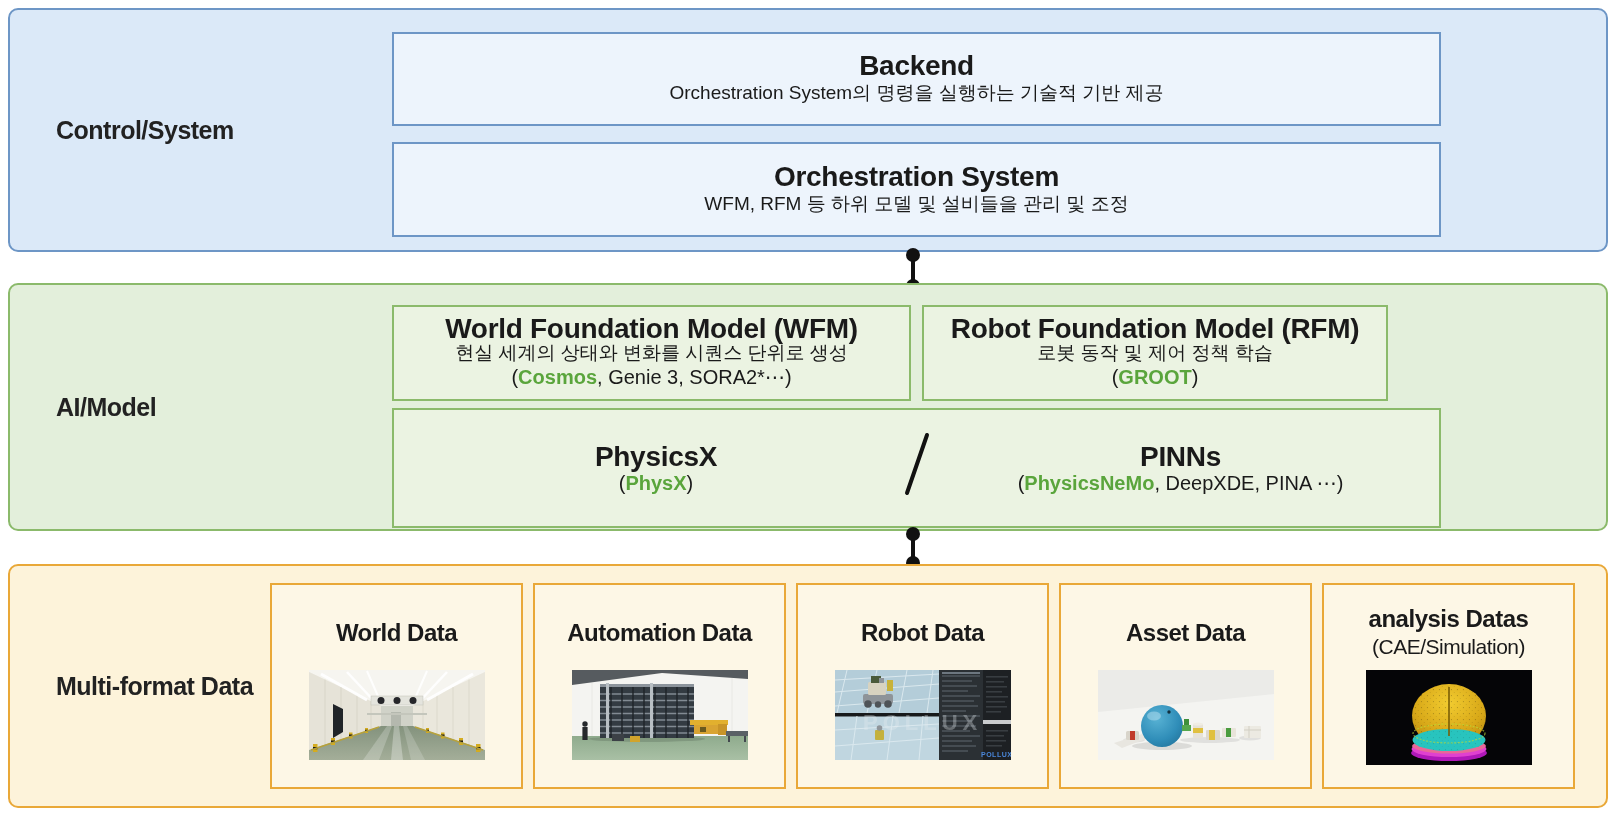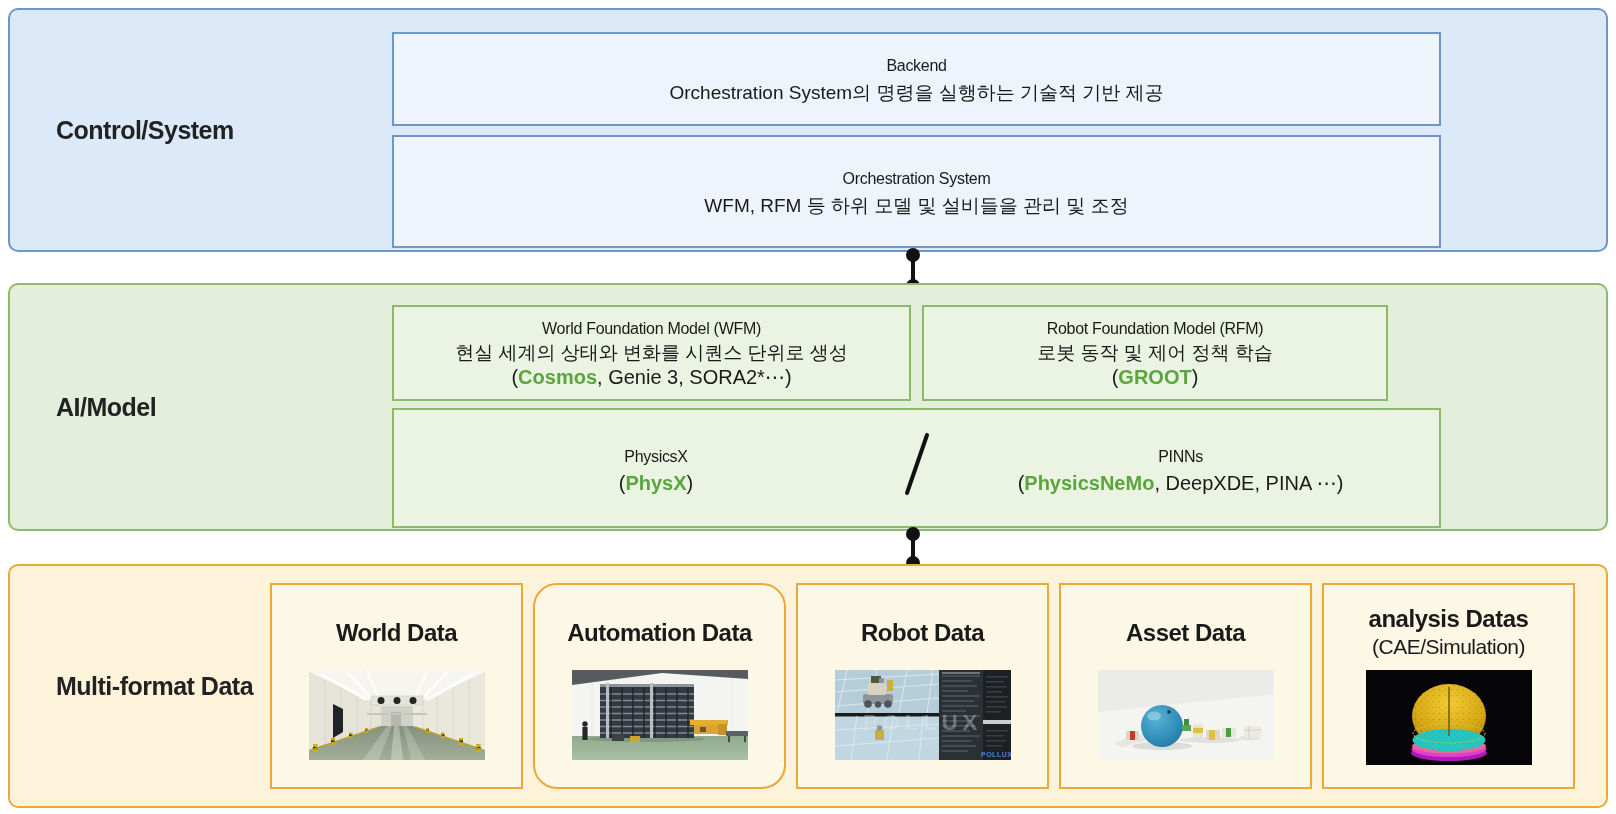--- a/index.html
+++ b/index.html
@@ -8,46 +8,46 @@
   .band{position:absolute;left:8px;width:1600px;border:2px solid;border-radius:10px;box-sizing:border-box;}
   .band-control{top:8px;height:244px;background:var(--blue-band-bg,#dbe9f8);border-color:var(--blue-border,#6d96c6);}
   .band-ai{top:283px;height:248px;background:var(--green-band-bg,#e3efdb);border-color:var(--green-border,#8bba6b);}
   .band-data{top:564px;height:244px;background:var(--orange-band-bg,#fdf3da);border-color:var(--orange-border,#e9a838);}
   .band-label{position:absolute;left:46px;top:50%;transform:translateY(-50%);
               font-size:25px;font-weight:bold;color:#222;white-space:nowrap;letter-spacing:-0.5px;}
   .inner-box{position:absolute;box-sizing:border-box;display:flex;flex-direction:column;
              align-items:center;justify-content:center;text-align:center;}
   .blue-box{left:382px;width:1049px;background:var(--blue-box-bg,#edf4fc);border:2px solid var(--blue-border,#6d96c6);}
   .backend-box{top:22px;height:94px;}
-  .orchestration-box{top:125px;height:113px;}
+  .orchestration-box{top:132px;height:95px;}
   .green-box{background:var(--green-box-bg,#ebf3e2);border:2px solid var(--green-border,#8bba6b);}
   .wfm-box{left:382px;top:20px;width:519px;height:96px;}
   .rfm-box{left:912px;top:20px;width:466px;height:96px;}
   .physics-box{left:382px;top:123px;width:1049px;height:120px;display:block;}
-  .box-title{font-size:16px;font-weight:normal;line-height:27px;white-space:nowrap;letter-spacing:-0.3px;}
+  .box-title{font-size:28px;font-weight:bold;line-height:27px;white-space:nowrap;letter-spacing:-0.3px;}
   .box-desc{font-size:19px;line-height:27px;white-space:nowrap;text-align:center;}
   .green-box .box-title,.green-box .box-desc{line-height:24px;}
   .box-paren{font-size:20px;line-height:24px;white-space:nowrap;}
   .hl{color:var(--highlight-green,#5aa53c);font-weight:bold;}
   .phys-cell{position:absolute;top:0;height:100%;box-sizing:border-box;padding-top:34px;text-align:center;}
   .phys-left{left:0;width:524px;}
   .phys-right{left:524px;width:525px;}
   .phys-cell .box-title{line-height:26px;}
   .phys-cell .box-paren{line-height:27px;}
   .phys-slash{position:absolute;left:508px;top:22px;}
   .connector{position:absolute;left:905px;width:16px;}
   .connector-1{top:248px;height:45px;}
   .connector-2{top:527px;height:43px;}
   .connector .stem{position:absolute;left:6px;top:6px;bottom:6px;width:4px;background:#111;}
   .connector .dot{position:absolute;left:1px;width:14px;height:14px;border-radius:50%;background:#111;}
   .connector .dot-top{top:0;}
   .connector .dot-bottom{bottom:0;}
   .data-box{position:absolute;top:17px;width:253px;height:206px;box-sizing:border-box;
             background:var(--orange-box-bg,#fdf7e6);border:2px solid var(--orange-border,#e9a838);}
-  .db-0{left:260px;} .db-1{left:523px;border-radius:24px;} .db-2{left:786px;} .db-3{left:1049px;} .db-4{left:1312px;}
+  .db-0{left:260px;} .db-1{left:523px;} .db-2{left:786px;} .db-3{left:1049px;} .db-4{left:1312px;}
   .data-title-wrap{height:85px;padding-top:10px;box-sizing:border-box;display:flex;flex-direction:column;
                    align-items:center;justify-content:center;}
   .data-title{font-size:24px;font-weight:bold;line-height:28px;white-space:nowrap;letter-spacing:-0.5px;}
   .data-subtitle{font-size:21px;line-height:28px;white-space:nowrap;letter-spacing:-0.5px;}
   .thumb{display:block;margin:0 auto;}
 </style>
 </head>
 <body>
 
 <div class="page">

